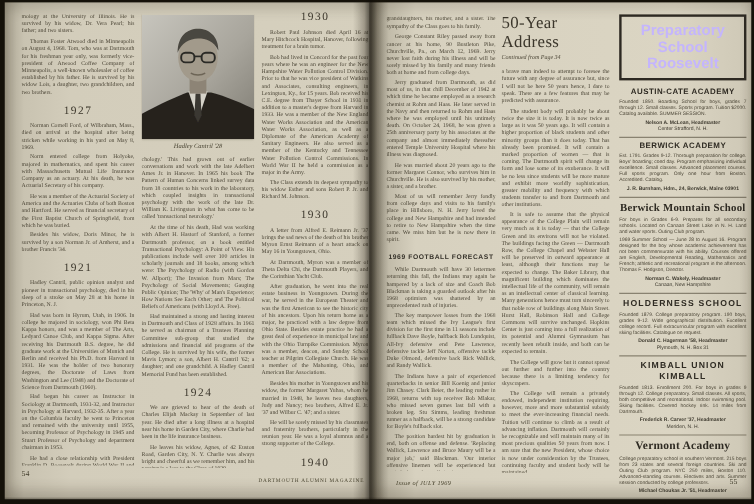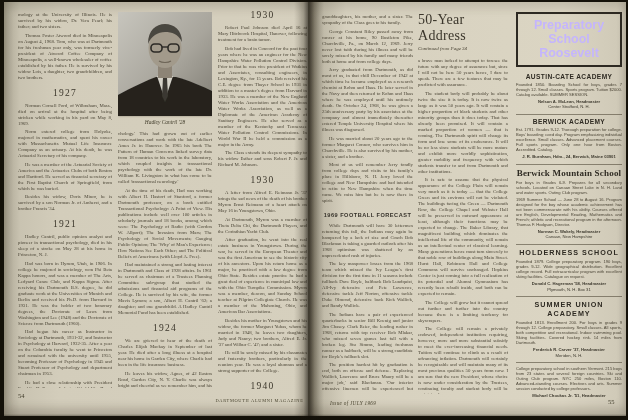--- a/index.html
+++ b/index.html
@@ -182,27 +182,28 @@
     </div>
 
     <div class="ad">
       <div class="ad-name n-sans-sp">HOLDERNESS SCHOOL</div>
       <p class="ad-body">Founded 1879. College preparatory program. 190 boys, grades 9-12. Wide geographical distribution. Excellent college record. Full extracurricular program with excellent skiing facilities. Catalogue on request.</p>
       <div class="ad-sig">Donald C. Hagerman '58, Headmaster</div>
       <div class="ad-loc">Plymouth, N. H.            Box 31</div>
     </div>
 
     <div class="ad">
-      <div class="ad-name n-sans-sp">SUMMER UNION ACADEMY</div>
+      <div class="ad-name n-sans-sp">KIMBALL UNION KIMBALL</div>
       <p class="ad-body">Founded 1813. Enrollment 200. For boys in grades 9 through 12. College preparatory. Small classes. All sports, both competitive and recreational. Indoor swimming pool. Skiing facilities. Covered hockey rink. 14 miles from Dartmouth.</p>
       <div class="ad-sig">Frederick R. Carver '37, Headmaster</div>
       <div class="ad-loc">Meriden, N. H.</div>
     </div>
 
     <div class="ad">
+      <div class="ad-name n-serif" style="font-size:9.6px;font-weight:700;">Vermont Academy</div>
       <p class="ad-body">College preparatory school in southern Vermont. 215 boys from 23 states and several foreign countries. Ski and Outing Club program. NYC 250 miles, Boston 110. Advanced-standing courses. Electives and arts. Summer session conducted by college professors.</p>
       <div class="ad-sig">Michael Choukas Jr. '51, Headmaster</div>
 
     </div>
 
   </div>
 
   <div class="gutter"></div>
   <div class="edge-bottom"></div>
 </div>

